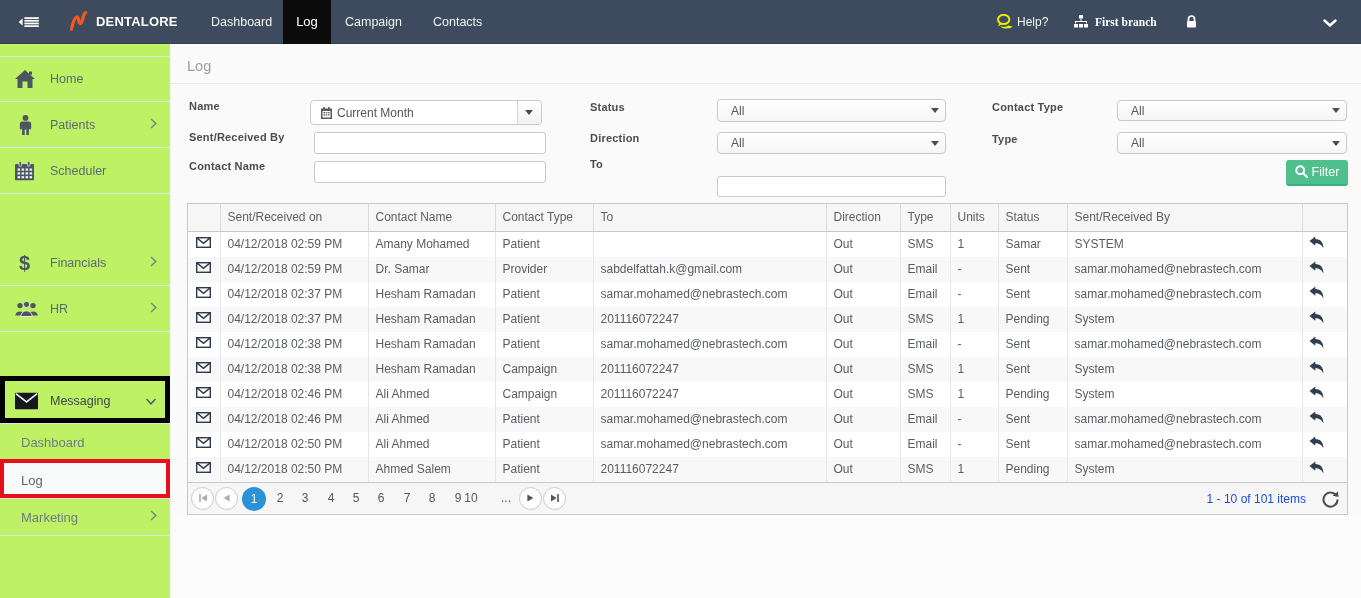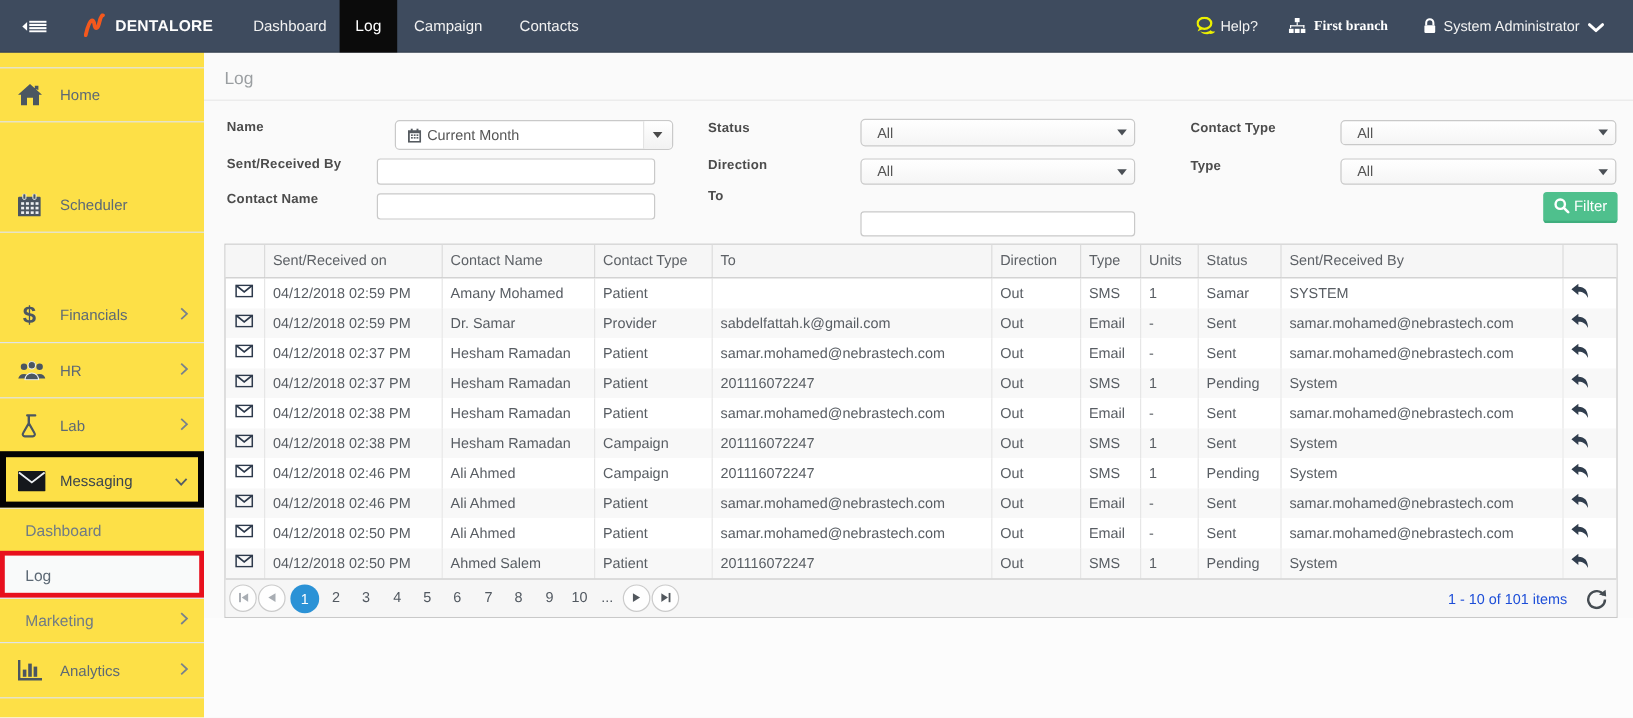--- a/index.html
+++ b/index.html
@@ -7,39 +7,39 @@
 body { font-family:"Liberation Sans", sans-serif; font-size:12px; background:#fbfbfb; position:relative; }
 
 
 .navbar { position:absolute; left:0; top:0; width:1361px; height:44px; background:#3e4b5e; border-bottom:1px solid #33404f; }
 .nv { position:absolute; top:0; height:28px; line-height:44px; color:#fff; }
 .brand { left:96px; font-size:13px; font-weight:bold; letter-spacing:0.2px; color:#fdfdfd; }
 .navlink { font-size:12.5px; color:#f2f2f2; }
 .logtab { position:absolute; left:283px; top:0; width:48px; height:44px; background:#0b0b0b; text-align:center; line-height:44px; color:#fff; font-size:13px; }
 
 
-.sidebar { position:absolute; left:0; top:44px; width:170px; height:554px; background:#fde047; }
+.sidebar { position:absolute; left:0; top:44px; width:170px; height:554px; background:#bef264; }
 .sitem { position:absolute; left:0; width:170px; border-bottom:1px solid #e0e4e7; color:#5d6975; }
 .sitem .txt { position:absolute; left:50px; top:50%; transform:translateY(-50%); font-size:12.5px; }
 .sub .txt { left:21px; font-size:13px !important; }
 .sicon { position:absolute; left:15px; top:50%; transform:translateY(-50%); }
 .chev { position:absolute; right:13px; top:50%; transform:translateY(-50%); }
 
 
 .content { position:absolute; left:170px; top:44px; width:1191px; height:554px; background:#fafafa; }
 .pgtitle { position:absolute; left:17px; top:14px; font-size:14.5px; color:#9a9ea1; }
 .hr1 { position:absolute; left:0; top:39px; width:1191px; height:1px; background:#e9e9e9; }
 
 .flabel { position:absolute; font-size:11px; font-weight:bold; color:#4c4c4c; letter-spacing:0.2px; }
 .finput { position:absolute; background:#fff; border:1px solid #c9c9c9; border-radius:3px; }
 .fdd { position:absolute; background:linear-gradient(#ffffff,#f5f5f5); border:1px solid #c9c9c9; border-radius:4px; color:#555; font-size:12px; }
 .fdd .ddtxt { position:absolute; left:13px; top:50%; transform:translateY(-50%); }
 .fdd .arr { position:absolute; right:6.5px; top:50%; margin-top:-2.5px; width:0; height:0; border-left:4.5px solid transparent; border-right:4.5px solid transparent; border-top:5.5px solid #4a4f55; }
 
-.datebox { position:absolute; left:159px; top:56px; width:232px; height:25px; background:#fff; border:1px solid #c9c9c9; border-radius:4px; color:#555; font-size:12px; }
+.datebox { position:absolute; left:140px; top:56px; width:232px; height:25px; background:#fff; border:1px solid #c9c9c9; border-radius:4px; color:#555; font-size:12px; }
 .datebox .dtxt { position:absolute; left:26px; top:50%; transform:translateY(-50%); }
 .datebox .dbtn { position:absolute; right:0; top:0; width:24px; height:23px; border-left:1px solid #d5d5d5; border-radius:0 4px 4px 0; background:linear-gradient(#fff,#f2f2f2); }
 .datebox .arr { position:absolute; right:8px; top:50%; margin-top:-2.5px; width:0; height:0; border-left:4.5px solid transparent; border-right:4.5px solid transparent; border-top:5.5px solid #4a4a4a; }
 
 .filterbtn { position:absolute; left:1116px; top:116px; width:62px; height:26px; background:#4fc08d; border-radius:3px; border-bottom:2px solid #3fae7d; color:#fff; text-align:center; line-height:25px; font-size:12.5px; }
 
 
 .grid { position:absolute; left:17px; top:159px; width:1161px; border:1px solid #c9c9c9; background:#fff; }
 table { border-collapse:collapse; table-layout:fixed; width:1159px; }
 th { height:27px; background:#f6f6f6; font-weight:normal; color:#5d6166; text-align:left; font-size:12px; border-right:1px solid #dbdbdb; border-bottom:1px solid #c9c9c9; padding:0 0 0 7px; }
@@ -88,33 +88,42 @@
     <rect x="12" y="6" width="1" height="2.5" fill="#fff"></rect>
     <rect x="0" y="9" width="4" height="3.5" fill="#fff"></rect>
     <rect x="5" y="9" width="4" height="3.5" fill="#fff"></rect>
     <rect x="10" y="9" width="4" height="3.5" fill="#fff"></rect>
   </svg>
   <div class="nv" style="left:1095px;font-family:'Liberation Serif',serif;font-weight:bold;font-size:11.5px">First branch</div>
   <svg style="position:absolute;left:1186px;top:15px" width="11" height="13" viewBox="0 0 11 13">
     <path d="M2.5 6 V4 a3 3 0 0 1 6 0 V6" fill="none" stroke="#fff" stroke-width="1.7"></path>
     <rect x="1" y="6" width="9" height="6.5" rx="1" fill="#fff"></rect>
   </svg>
-  <div class="nv navlink" style="left:1203px;font-size:12px">System Administrator</div>
   <svg style="position:absolute;left:1323px;top:19px" width="14" height="8" viewBox="0 0 14 8">
     <path d="M1.5 1.5 L7 6.5 L12.5 1.5" fill="none" stroke="#fff" stroke-width="2.4" stroke-linecap="round"></path>
   </svg>
 </div>
 
 <div class="sidebar">
   <div style="position:absolute;left:0;top:12px;width:170px;height:1px;background:#e0e4e7"></div>
   <div class="sitem" style="top:12px;height:46px">
     <svg class="sicon" width="20" height="18" viewBox="0 0 20 18">
         <path d="M10 0 L20 9 L17.5 9 L17.5 18 L12.5 18 L12.5 11.5 L7.5 11.5 L7.5 18 L2.5 18 L2.5 9 L0 9 Z M14 1.5 L17 1.5 L17 5 L14 4 Z" fill="#4b5661"></path>
       </svg>
     <span class="txt">Home</span>
+  </div>
+  <div class="sitem" style="top:58px;height:46px">
+    <svg class="sicon" style="left:19px" width="13" height="20" viewBox="0 0 13 20">
+        <circle cx="6.5" cy="2.9" r="2.9" fill="#4b5661"></circle>
+        <path d="M3.4 6.6 h6.2 a2.6 2.6 0 0 1 2.6 2.6 v4 a1.15 1.15 0 0 1 -2.3 0.1 v6.9 h-2.6 v-5.6 h-1.6 v5.6 h-2.6 v-6.9 a1.15 1.15 0 0 1 -2.3 -0.1 v-4 a2.6 2.6 0 0 1 2.6 -2.6 Z" fill="#4b5661"></path>
+      </svg>
+    <span class="txt">Patients</span>
+      <span class="chev"><svg width="7" height="12" viewBox="0 0 7 12">
+          <path d="M1 1.5 L5.8 6 L1 10.5" fill="none" stroke="#78828c" stroke-width="1.5"></path>
+        </svg></span>
   </div>
   <div class="sitem" style="top:104px;height:46px">
     <svg class="sicon" width="19" height="19" viewBox="0 0 19 19">
         <rect x="0" y="2.5" width="19" height="16.5" rx="1" fill="#4b5661"></rect>
         <rect x="4" y="0" width="2.6" height="4.6" rx="0.8" fill="#4b5661" stroke="#edf0f2" stroke-width="0.8"></rect>
         <rect x="12.4" y="0" width="2.6" height="4.6" rx="0.8" fill="#4b5661" stroke="#edf0f2" stroke-width="0.8"></rect>
         <g fill="#edf0f2">
           <rect x="2.6" y="7" width="2.5" height="2.2"></rect>
           <rect x="6.6" y="7" width="2.5" height="2.2"></rect>
           <rect x="10.6" y="7" width="2.5" height="2.2"></rect>
@@ -147,29 +156,20 @@
         <path d="M0.2 14.5 a4.9 4.9 0 0 1 9.6 0 Z" fill="#4b5661"></path>
         <path d="M13.2 14.5 a4.9 4.9 0 0 1 9.6 0 Z" fill="#4b5661"></path>
         <circle cx="11.5" cy="3.4" r="3.1" fill="#4b5661" stroke="#edf0f2" stroke-width="0.9"></circle>
         <path d="M5.8 15.5 a5.7 5.7 0 0 1 11.4 0 Z" fill="#4b5661" stroke="#edf0f2" stroke-width="0.9"></path>
       </svg>
     <span class="txt">HR</span>
       <span class="chev"><svg width="7" height="12" viewBox="0 0 7 12">
           <path d="M1 1.5 L5.8 6 L1 10.5" fill="none" stroke="#78828c" stroke-width="1.5"></path>
         </svg></span>
   </div>
-  <div class="sitem" style="top:288px;height:46px">
-    <svg class="sicon" style="left:17px" width="16" height="20" viewBox="0 0 16 20">
-        <path d="M4.6 1.2 h6.8 M6.1 1.2 v6.6 l4.7 8.2 a1.7 1.7 0 0 1 -1.5 2.6 h-6.6 a1.7 1.7 0 0 1 -1.5 -2.6 l4.7 -8.2 v-6.6" fill="none" stroke="#4b5661" stroke-width="1.8" stroke-linecap="round" transform="translate(1,0)"></path>
-      </svg>
-    <span class="txt">Lab</span>
-      <span class="chev"><svg width="7" height="12" viewBox="0 0 7 12">
-          <path d="M1 1.5 L5.8 6 L1 10.5" fill="none" stroke="#78828c" stroke-width="1.5"></path>
-        </svg></span>
-  </div>
   <div class="sitem" style="top:334px;height:46px">
     <svg class="sicon" width="23" height="17" viewBox="0 0 23 17">
         <path d="M1 0 h21 a1 1 0 0 1 1 1 v15 a1 1 0 0 1 -1 1 h-21 a1 1 0 0 1 -1 -1 v-15 a1 1 0 0 1 1 -1 Z" fill="#15181c"></path>
         <path d="M0.8 1.2 L11.5 9.5 L22.2 1.2" fill="none" stroke="#edf0f2" stroke-width="1.6"></path>
       </svg>
     <span class="txt" style="color:#3c454e">Messaging</span>
       <span class="chev"><svg width="12" height="7" viewBox="0 0 12 7">
           <path d="M1.5 1 L6 5.8 L10.5 1" fill="none" stroke="#555e66" stroke-width="1.5"></path>
         </svg></span>
   </div>
@@ -178,32 +178,20 @@
     </div>
   <div class="sitem sub" style="top:417px;height:38px;background:#f9fafa">
       <span class="txt">Log</span>
     </div>
   <div class="sitem sub" style="top:454px;height:38px">
       <span class="txt" style="color:#707b85">Marketing</span>
       <span class="chev"><svg width="7" height="12" viewBox="0 0 7 12">
           <path d="M1 1.5 L5.8 6 L1 10.5" fill="none" stroke="#78828c" stroke-width="1.5"></path>
         </svg></span>
     </div>
-  <div class="sitem" style="top:492px;height:46px">
-    <svg class="sicon" width="20" height="18" viewBox="0 0 20 18">
-        <path d="M1 0 v16 h19" fill="none" stroke="#4b5661" stroke-width="2"></path>
-        <rect x="4" y="8" width="3" height="6" fill="#4b5661"></rect>
-        <rect x="8.5" y="3" width="3" height="11" fill="#4b5661"></rect>
-        <rect x="13" y="5.5" width="3" height="8.5" fill="#4b5661"></rect>
-      </svg>
-    <span class="txt">Analytics</span>
-      <span class="chev"><svg width="7" height="12" viewBox="0 0 7 12">
-          <path d="M1 1.5 L5.8 6 L1 10.5" fill="none" stroke="#78828c" stroke-width="1.5"></path>
-        </svg></span>
-  </div>
 
   <div style="position:absolute;left:0;top:332px;width:170px;height:47px;border:5px solid #030303"></div>
   <div style="position:absolute;left:0;top:415px;width:170px;height:39px;border:4px solid #e8101d"></div>
 </div>
 
 <div class="content">
   <div style="position:absolute;left:0;top:471px;width:1191px;height:83px;background:#fcfcfc"></div>
   <div class="pgtitle">Log</div>
   <div class="hr1"></div>
 
@@ -500,21 +488,21 @@
           </svg></div>
       <div class="pblue" style="left:54px">1</div>
       <div class="pnum" style="left:80px">2</div>
       <div class="pnum" style="left:105px">3</div>
       <div class="pnum" style="left:131px">4</div>
       <div class="pnum" style="left:156px">5</div>
       <div class="pnum" style="left:181px">6</div>
       <div class="pnum" style="left:207px">7</div>
       <div class="pnum" style="left:232px">8</div>
       <div class="pnum" style="left:258px">9</div>
-      <div class="pnum" style="left:283px">10</div>
+      <div class="pnum" style="left:271px">10</div>
       <div class="pnum" style="left:306px">...</div>
       <div class="pc" style="left:331px"><svg width="7" height="8" viewBox="0 0 7 8">
             <polygon points="0.4,0.4 0.4,7.6 6.4,4" fill="#51575d"></polygon>
           </svg></div>
       <div class="pc" style="left:355px"><svg width="8" height="8" viewBox="0 0 8 8">
             <polygon points="0,0.4 0,7.6 5.6,4" fill="#51575d"></polygon>
             <rect x="6.2" y="0" width="1.6" height="8" fill="#51575d"></rect>
           </svg></div>
       <div class="pinfo">1 - 10 of 101 items</div>
       <svg style="position:absolute;right:8px;top:8px" width="17" height="17" viewBox="0 0 17 17">

